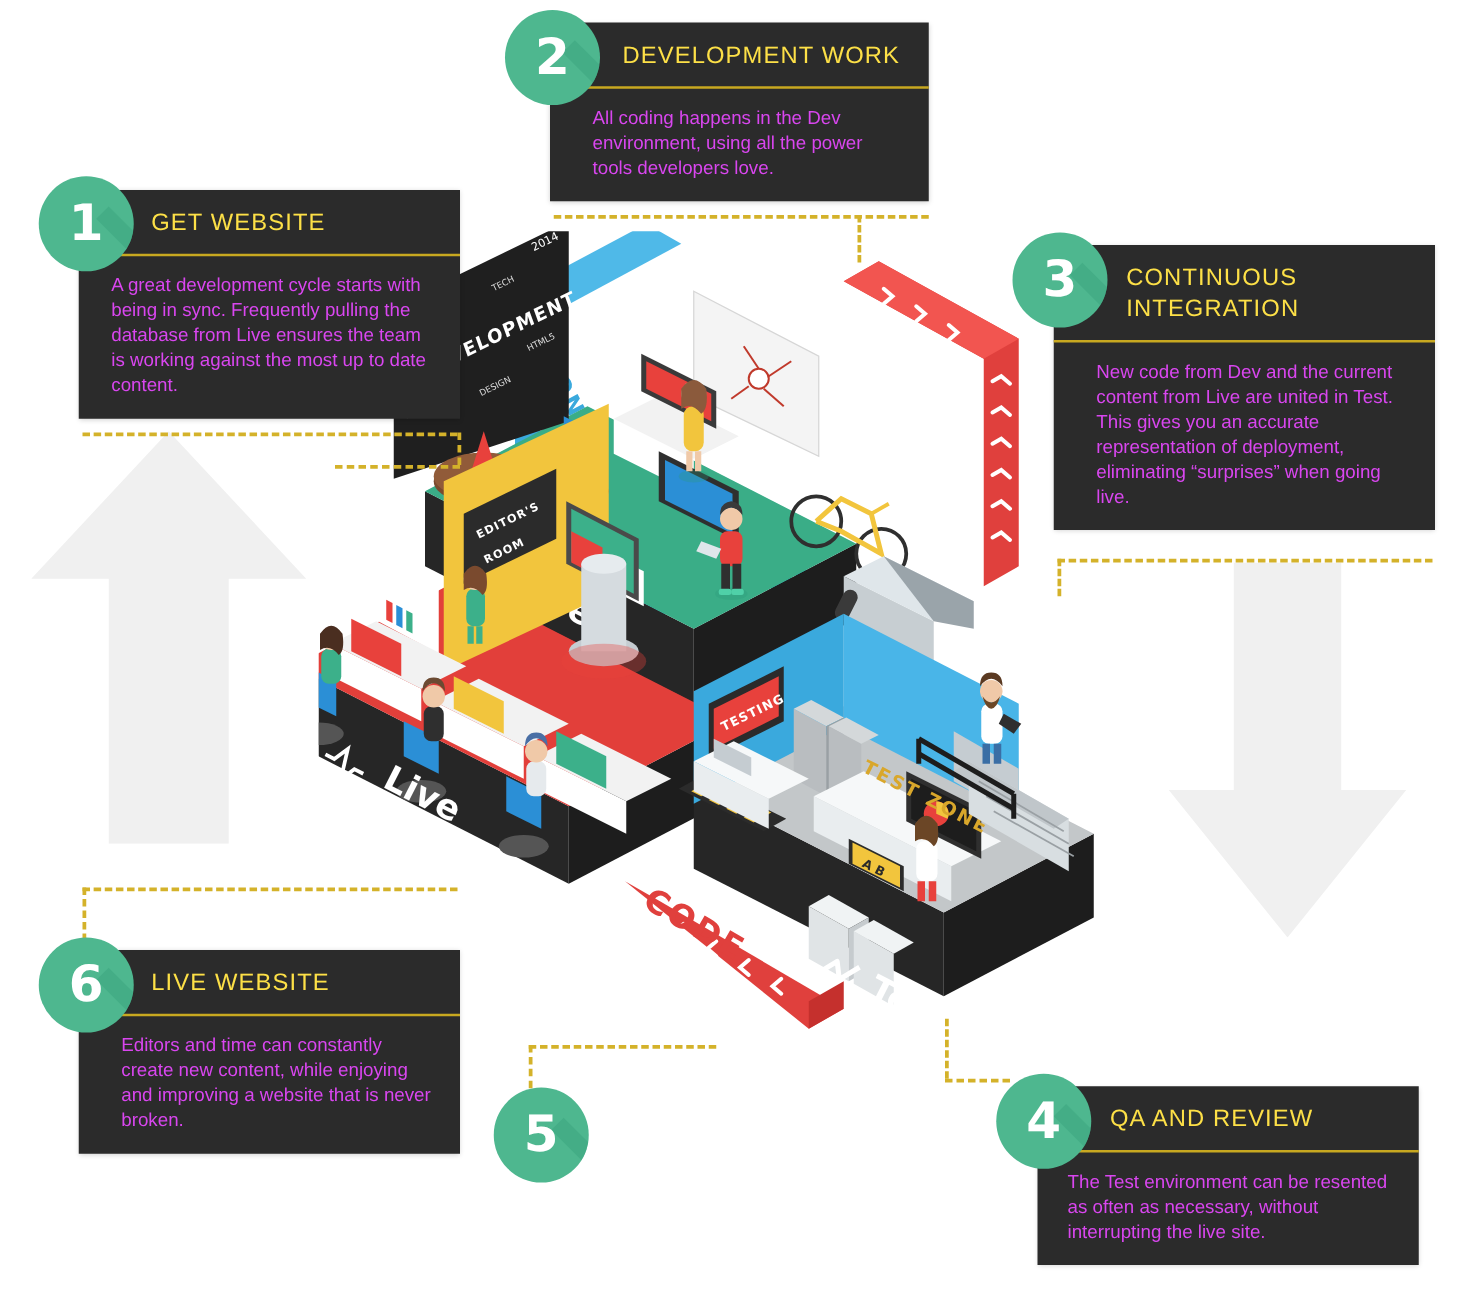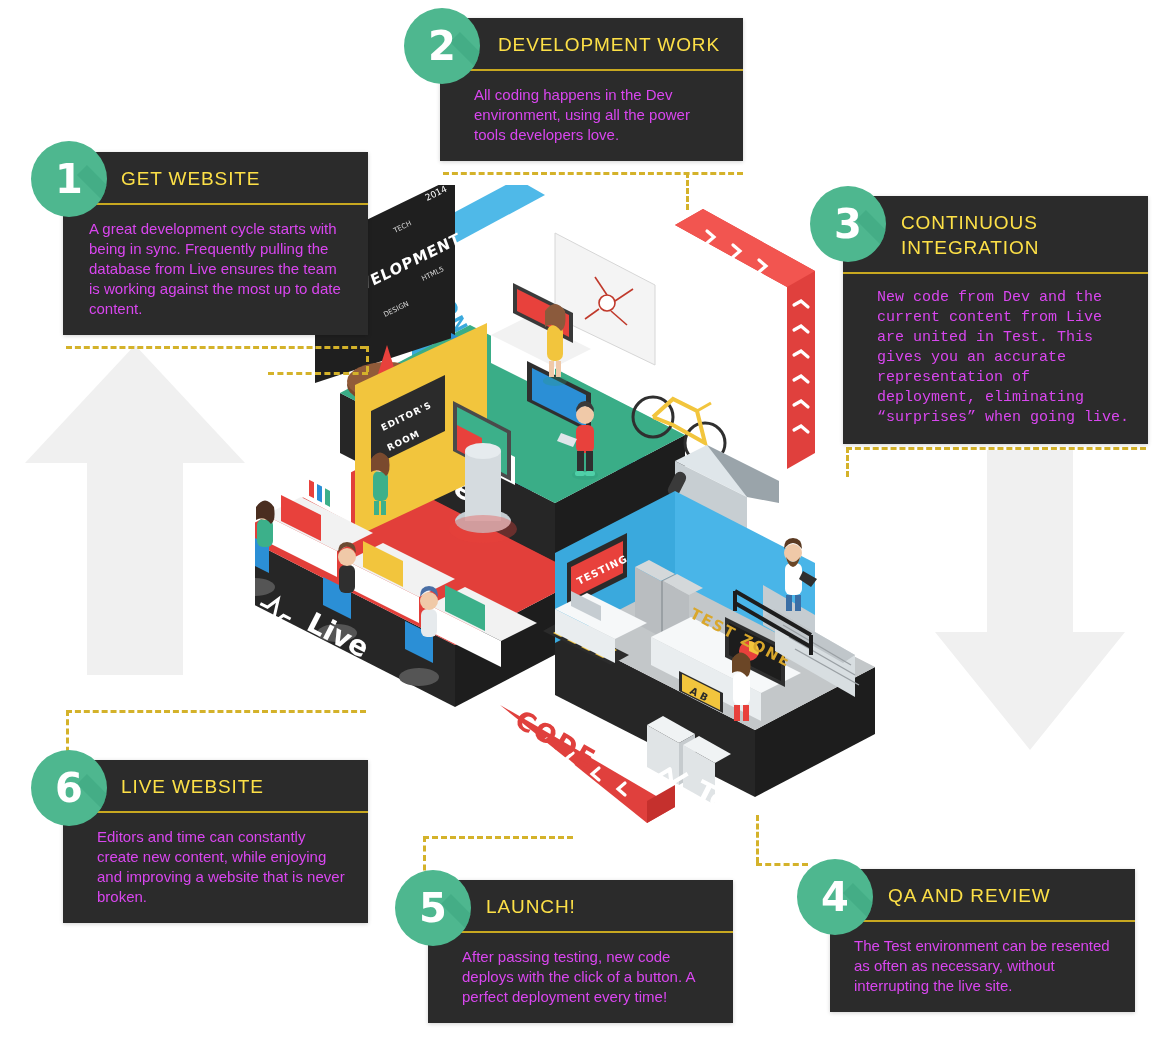--- a/index.html
+++ b/index.html
@@ -425,44 +425,38 @@
   </div>
   <div class="badge" style="left:404px;top:8px;width:76px;height:76px;">
     <div class="shadow" style="left:46px;top:34px;width:14px;height:70px;"></div>
     <div class="num" style="font-size:40px;">2</div>
   </div>
 
   <div class="card" style="left:843px;top:196px;width:305px;">
     <div class="hdr">
       <div class="title" style="padding-left:58px;padding-right:40px;">CONTINUOUS INTEGRATION</div>
     </div>
-    <div class="body" style="padding-left:34px;font-family:Liberation Mono, monospace;">New code from Dev and the current content from Live are united in Test. This gives you an accurate representation of deployment, eliminating “surprises” when going live.</div>
+    <div class="body" style="padding-left:34px;">New code from Dev and the current content from Live are united in Test. This gives you an accurate representation of deployment, eliminating “surprises” when going live.</div>
   </div>
   <div class="badge" style="left:810px;top:186px;width:76px;height:76px;">
     <div class="shadow" style="left:46px;top:34px;width:14px;height:70px;"></div>
     <div class="num" style="font-size:40px;">3</div>
   </div>
 
   <div class="card" style="left:830px;top:869px;width:305px;">
     <div class="hdr">
       <div class="title" style="padding-left:58px;">QA AND REVIEW</div>
     </div>
     <div class="body" style="padding-left:24px;">The Test environment can be resented as often as necessary, without interrupting the live site.</div>
   </div>
   <div class="badge" style="left:797px;top:859px;width:76px;height:76px;">
     <div class="shadow" style="left:46px;top:34px;width:14px;height:70px;"></div>
     <div class="num" style="font-size:40px;">4</div>
   </div>
 
-  <div class="card" style="left:428px;top:880px;width:305px;">
-    <div class="hdr">
-      <div class="title" style="padding-left:58px;">LAUNCH!</div>
-    </div>
-    <div class="body" style="padding-left:34px;">After passing testing, new code deploys with the click of a button. A perfect deployment every time!</div>
-  </div>
   <div class="badge" style="left:395px;top:870px;width:76px;height:76px;">
     <div class="shadow" style="left:46px;top:34px;width:14px;height:70px;"></div>
     <div class="num" style="font-size:40px;">5</div>
   </div>
 
   <div class="card" style="left:63px;top:760px;width:305px;">
     <div class="hdr">
       <div class="title" style="padding-left:58px;">LIVE WEBSITE</div>
     </div>
     <div class="body" style="padding-left:34px;">Editors and time can constantly create new content, while enjoying and improving a website that is never broken.</div>

